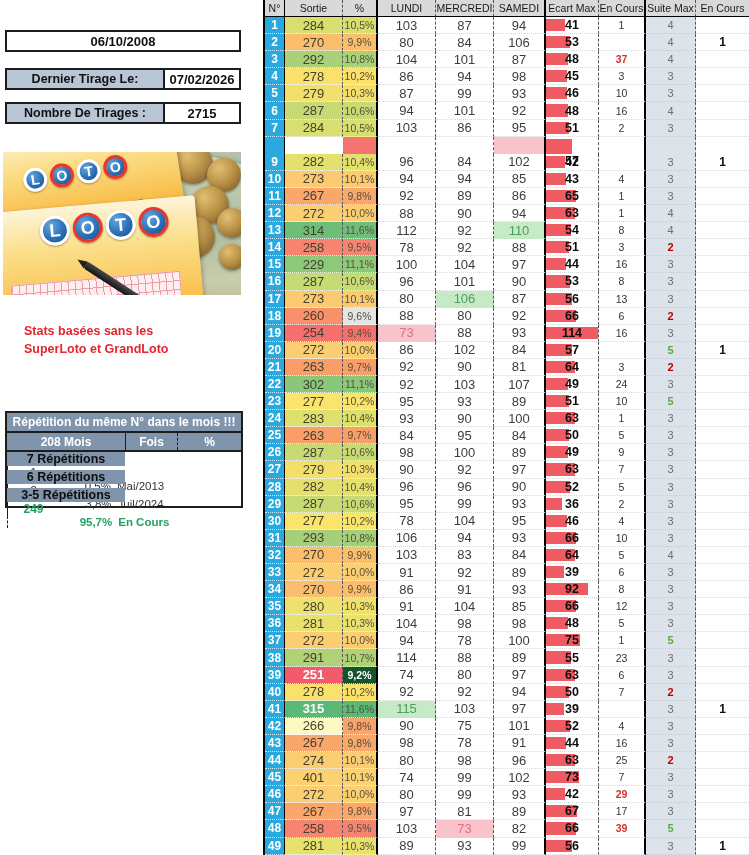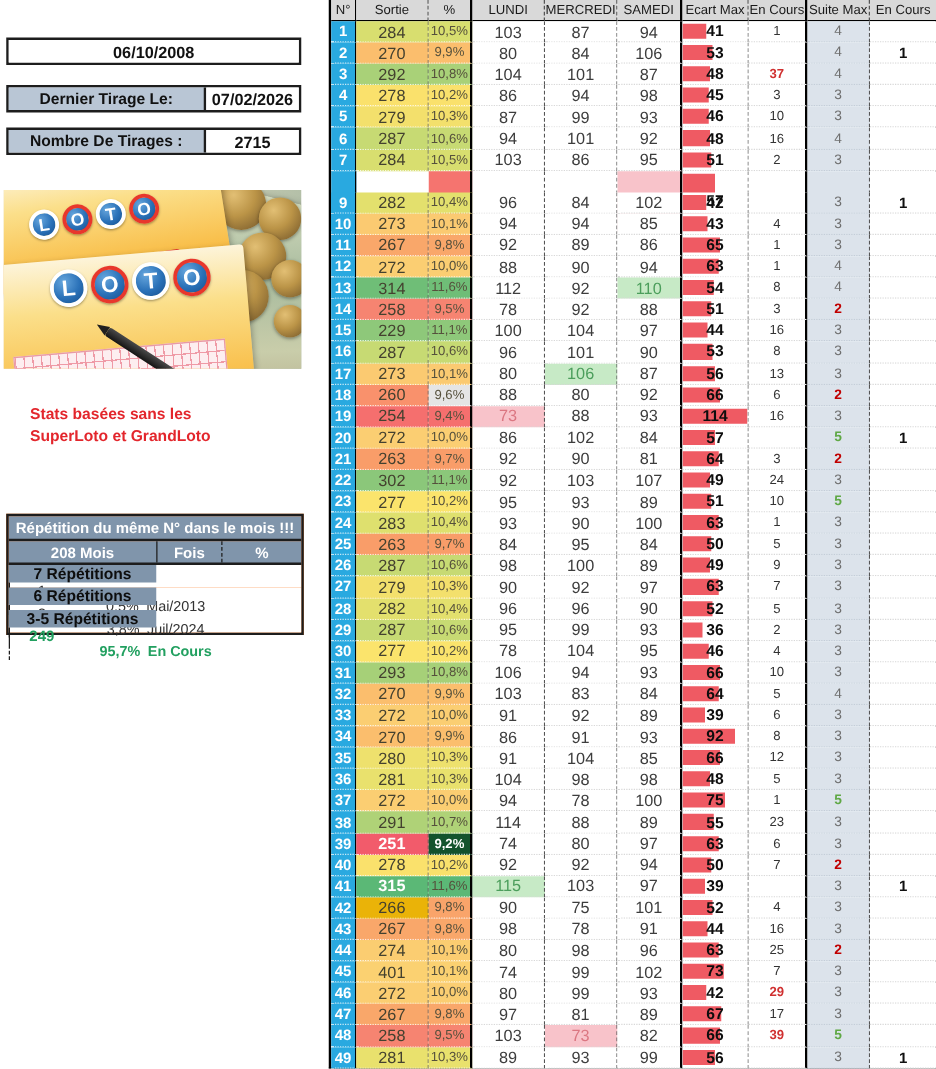--- a/index.html
+++ b/index.html
@@ -832,21 +832,21 @@
     <div class="td c-ecart sep-dash">
       <div class="bar" style="width: 34.2%;"></div>
       <span class="num">39</span>
     </div>
     <div class="td c-enc sep-thick"></div>
     <div class="td c-suite sep-dash">3</div>
     <div class="td c-encs">1</div>
   </div>
         <div class="tr">
     <div class="td c-n sep-solid">42</div>
-    <div class="td c-sortie sep-dash" style="background: #eab308;">266</div>
+    <div class="td c-sortie sep-dash" style="background: #fef9c3;">266</div>
     <div class="td c-pct sep-thick" style="background: rgb(249, 164, 106);">9,8%</div>
     <div class="td c-day d-lun sep-dash">90</div>
     <div class="td c-day d-mer sep-dash">75</div>
     <div class="td c-day d-sam sep-thick">101</div>
     <div class="td c-ecart sep-dash">
       <div class="bar" style="width: 45.6%;"></div>
       <span class="num">52</span>
     </div>
     <div class="td c-enc sep-thick">4</div>
     <div class="td c-suite sep-dash">3</div>

